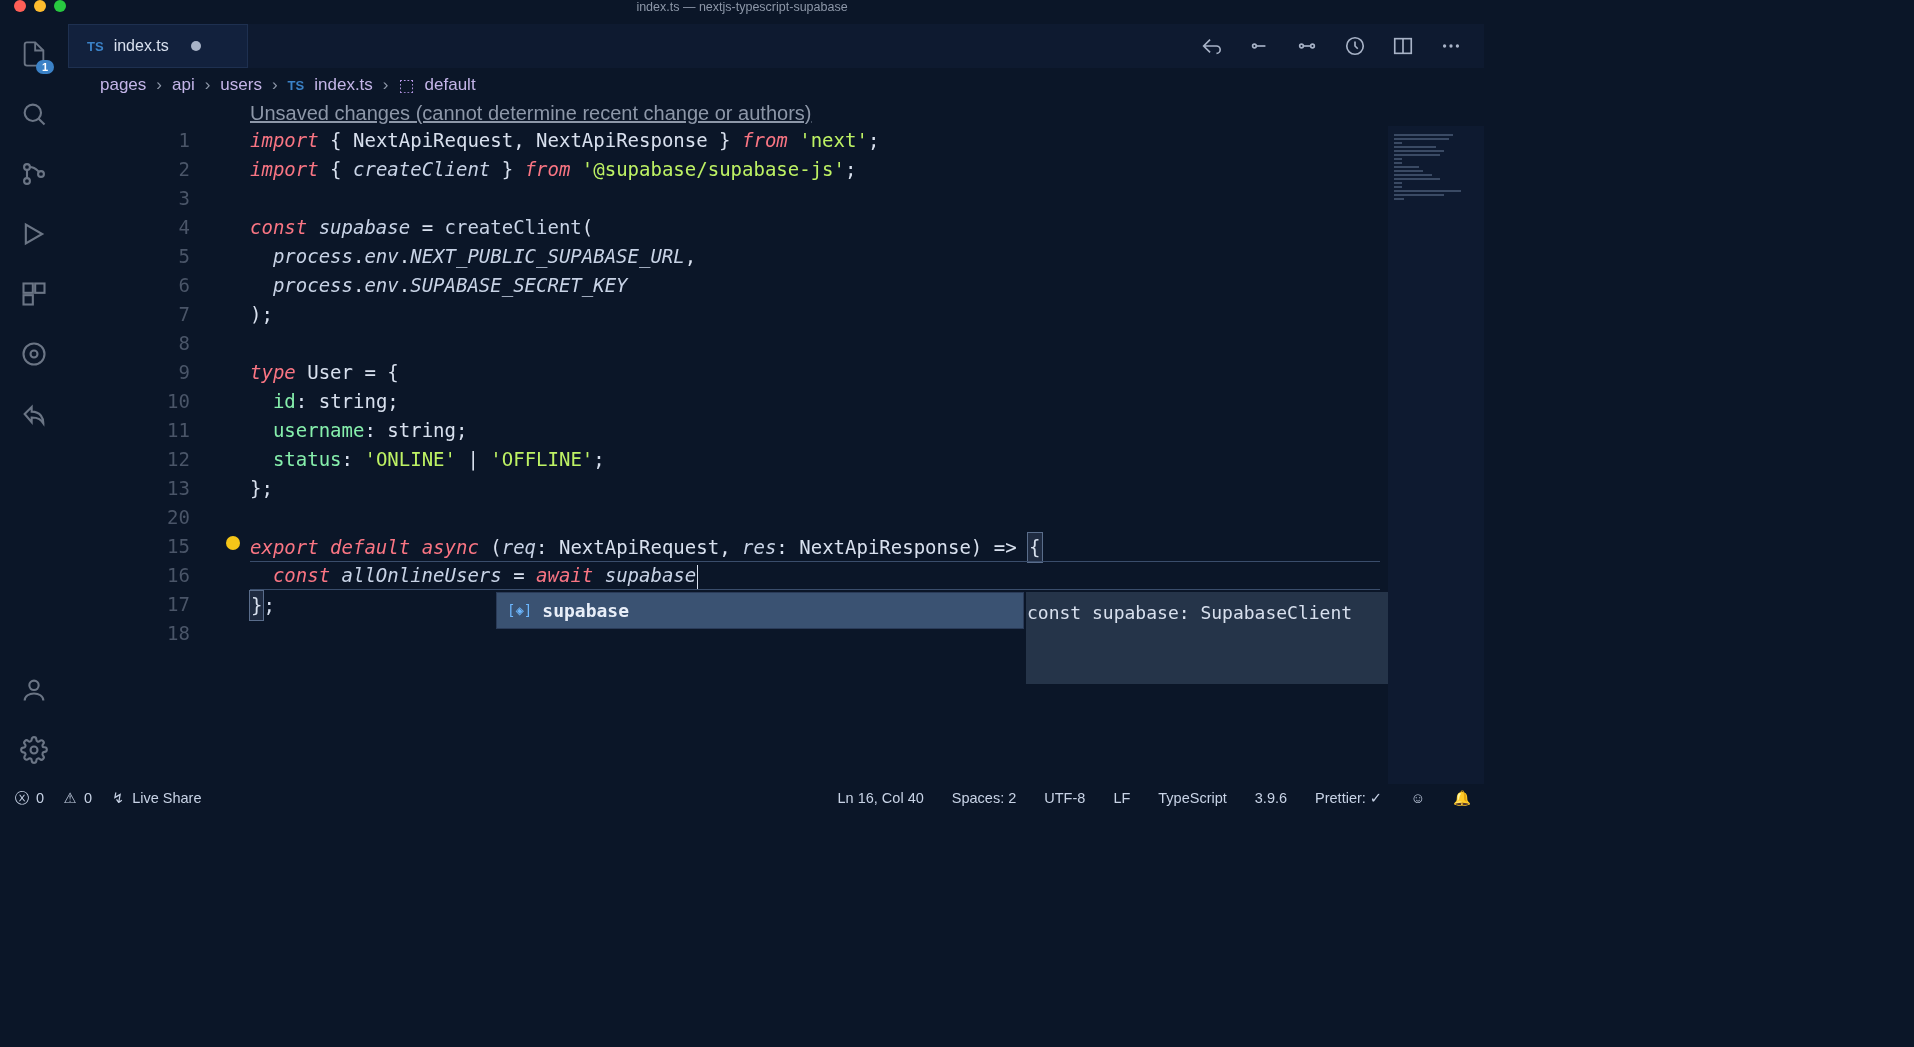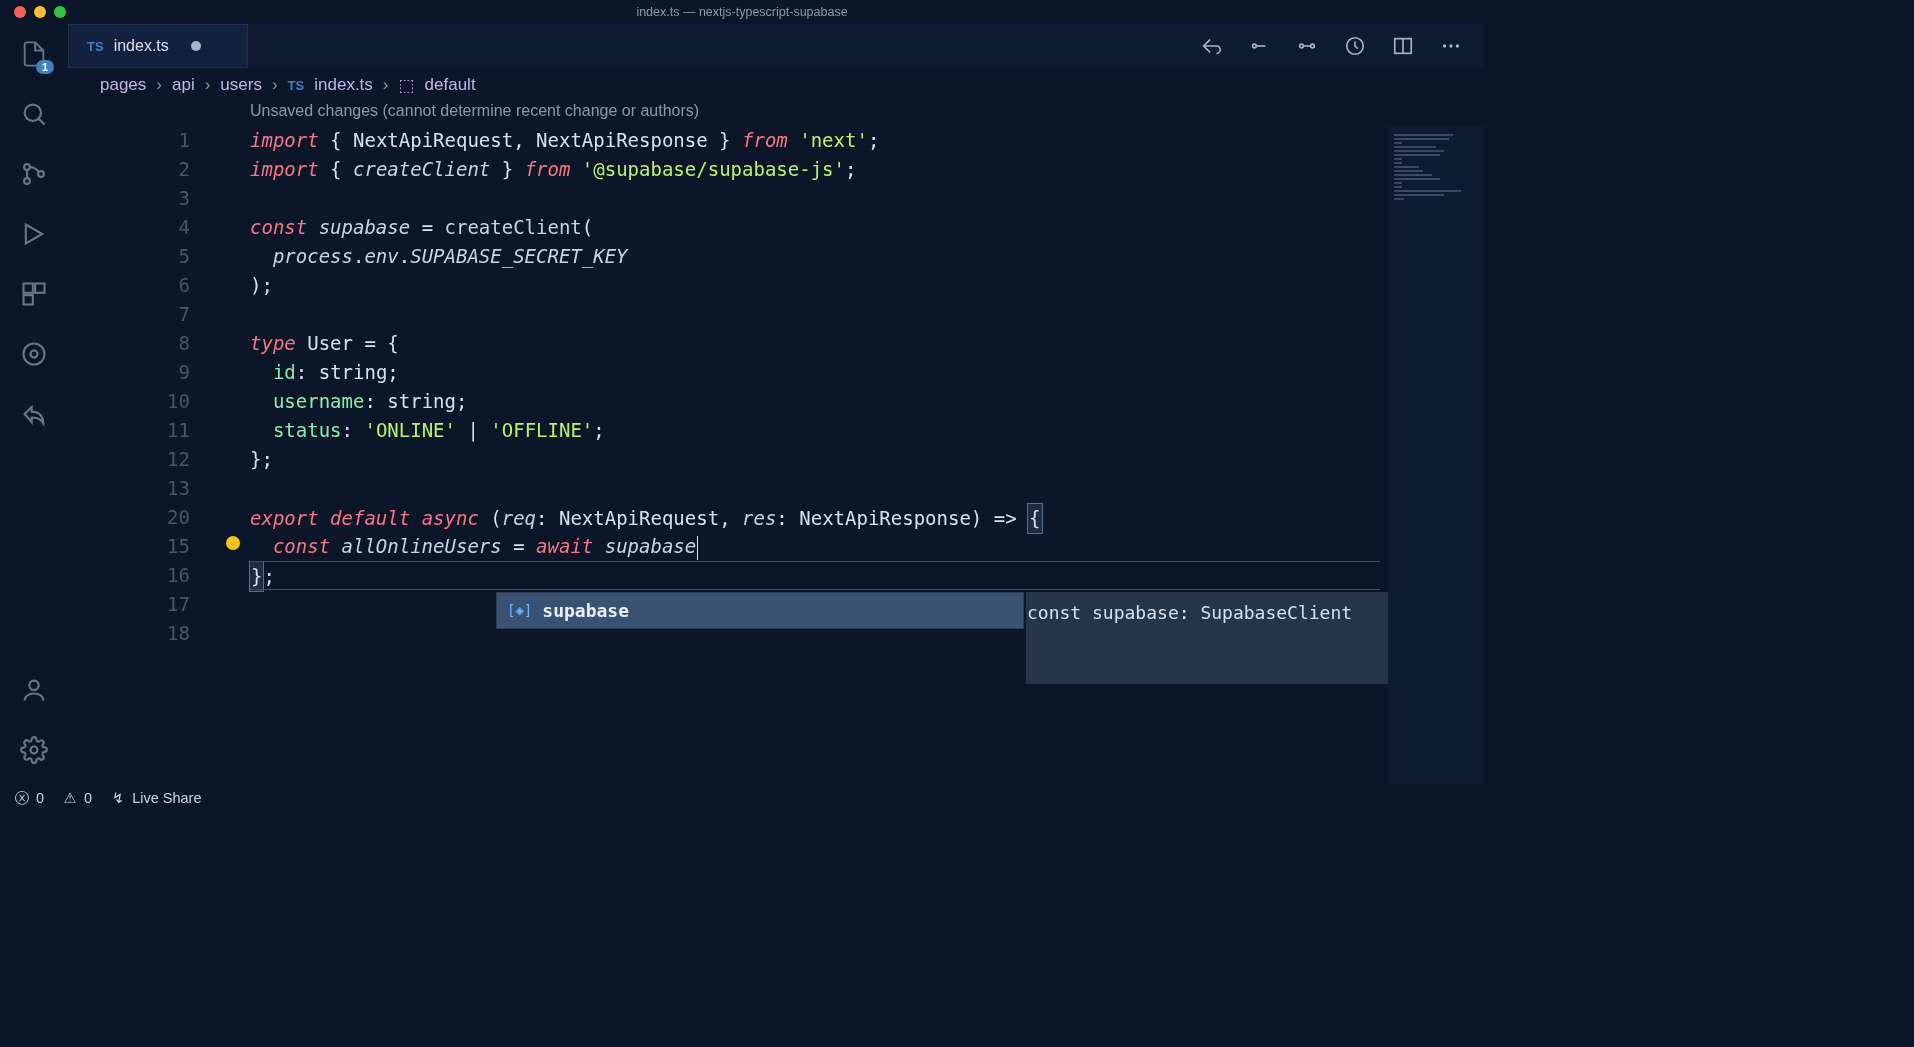--- a/index.html
+++ b/index.html
@@ -9,21 +9,20 @@
   color: #c8d3e6;
   width: 1484px;
   height: 812px;
   overflow: hidden;
   position: relative;
 }
 .titlebar {
   height: 24px;
   background: #0b1628;
   display: flex;
-  align-items: center;
   padding: 0 14px;
   position: relative;
 }
 .traffic-lights { display: flex; gap: 8px; }
 .traffic-light { width: 12px; height: 12px; border-radius: 50%; }
 .tl-red { background: #ff5f57; }
 .tl-yellow { background: #febc2e; }
 .tl-green { background: #28c840; }
 .title-text {
   position: absolute;
@@ -92,22 +91,23 @@
   font-size: 17px;
   color: #c4b5e8;
 }
 .breadcrumbs .sep { color: #8d97a8; }
 .breadcrumbs .bc-item { cursor: pointer; }
 .breadcrumbs .bc-ts { color: #3b82c7; font-size: 13px; font-weight: 700; }
 .breadcrumbs .bc-cube { color: #b89ae8; }
 .unsaved-banner {
   padding-left: 182px;
   color: #8d97a8;
-  font-size: 16px;
+  font-size: 20px;
   height: 24px;
+  text-decoration: underline;
 }
 .code-area {
   position: relative;
   flex: 1;
   font-family: "SF Mono", Menlo, Consolas, monospace;
   font-size: 19px;
   line-height: 29px;
 }
 .gutter {
   position: absolute;
@@ -377,20 +377,21 @@
           <div class="ln">15</div>
           <div class="ln">16</div>
           <div class="ln">17</div>
           <div class="ln">18</div>
         </div>
       <div class="code" id="codelines">
           <div class="line"><span class="kw">import</span> <span class="punct">{</span> <span class="type">NextApiRequest</span><span class="punct">,</span> <span class="type">NextApiResponse</span> <span class="punct">}</span> <span class="kw">from</span> <span class="str">'next'</span><span class="punct">;</span></div>
           <div class="line"><span class="kw">import</span> <span class="punct">{</span> <span class="ident">createClient</span> <span class="punct">}</span> <span class="kw">from</span> <span class="str">'@supabase/supabase-js'</span><span class="punct">;</span></div>
           <div class="line"></div>
           <div class="line"><span class="kw">const</span> <span class="ident">supabase</span> <span class="punct">=</span> <span class="fn">createClient</span><span class="punct">(</span></div>
+          <div class="line">  <span class="ident">process</span><span class="punct">.</span><span class="ident">env</span><span class="punct">.</span><span class="const-env">NEXT_PUBLIC_SUPABASE_URL</span><span class="punct">,</span></div>
           <div class="line">  <span class="ident">process</span><span class="punct">.</span><span class="ident">env</span><span class="punct">.</span><span class="const-env">SUPABASE_SECRET_KEY</span></div>
           <div class="line"><span class="punct">);</span></div>
           <div class="line"></div>
           <div class="line"><span class="kw">type</span> <span class="type">User</span> <span class="punct">= {</span></div>
           <div class="line">  <span class="prop">id</span><span class="punct">:</span> <span class="type">string</span><span class="punct">;</span></div>
           <div class="line">  <span class="prop">username</span><span class="punct">:</span> <span class="type">string</span><span class="punct">;</span></div>
           <div class="line">  <span class="prop">status</span><span class="punct">:</span> <span class="str">'ONLINE'</span> <span class="punct">|</span> <span class="str">'OFFLINE'</span><span class="punct">;</span></div>
           <div class="line"><span class="punct">};</span></div>
           <div class="line"></div>
           <div class="line"><span class="kw">export</span> <span class="kw">default</span> <span class="kw">async</span> <span class="punct">(</span><span class="ident">req</span><span class="punct">:</span> <span class="type">NextApiRequest</span><span class="punct">,</span> <span class="ident">res</span><span class="punct">:</span> <span class="type">NextApiResponse</span><span class="punct">) =&gt;</span> <span class="bracket-hl punct">{</span></div>
@@ -443,13 +444,28 @@
     <span>0</span>
   </div>
   <div class="sb-item">
     <span class="sb-ico">⚠</span>
     <span>0</span>
   </div>
   <div class="sb-item">
     <span class="sb-ico">↯</span>
     <span>Live Share</span>
   </div>
+  <div class="sb-right">
+    <div class="sb-item">Ln 16, Col 40</div>
+    <div class="sb-item">Spaces: 2</div>
+    <div class="sb-item">UTF-8</div>
+    <div class="sb-item">LF</div>
+    <div class="sb-item">TypeScript</div>
+    <div class="sb-item">3.9.6</div>
+    <div class="sb-item">Prettier: ✓</div>
+    <div class="sb-item">
+        <span class="sb-ico">☺</span>
+      </div>
+    <div class="sb-item">
+        <span class="sb-ico">🔔</span>
+      </div>
+  </div>
 </div>
 
 </body></html>

